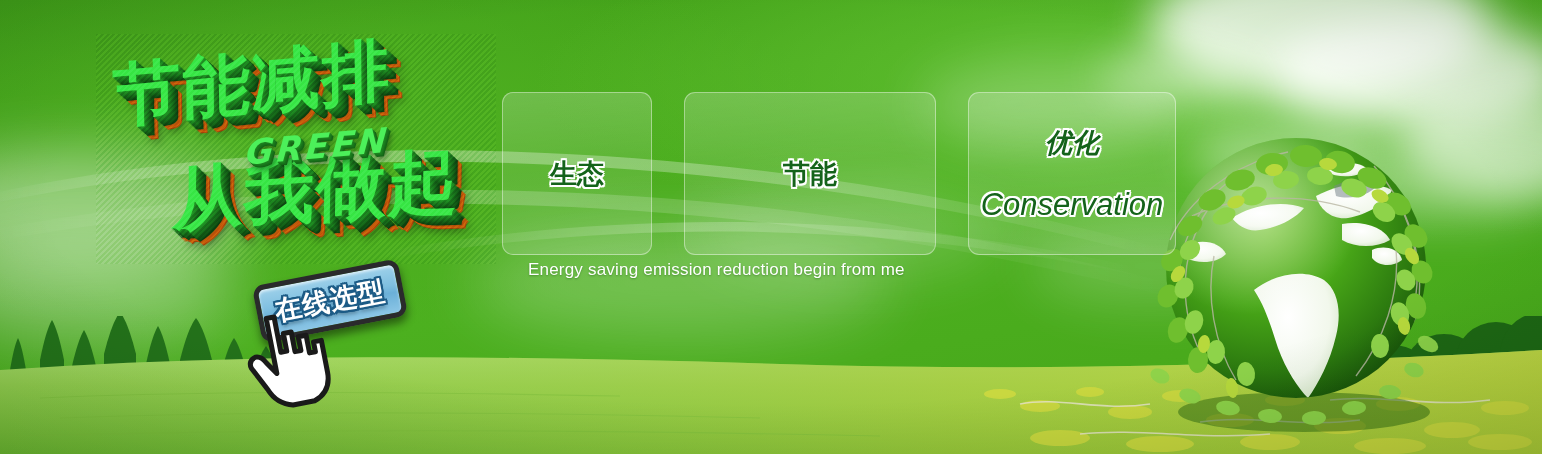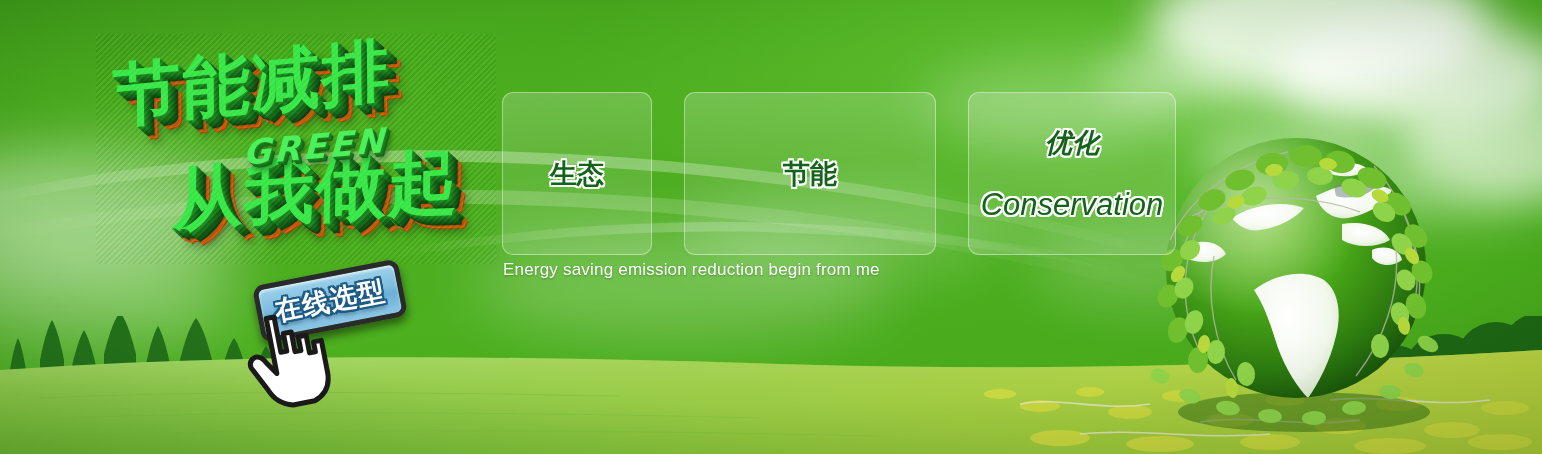--- a/index.html
+++ b/index.html
@@ -150,21 +150,21 @@
   .en {
     font-family:"Liberation Sans", sans-serif;
     font-size:31px; font-weight:500; color:#14631a; white-space:nowrap;
     text-shadow:
       -1.6px -1.6px 0 #fff, 1.6px -1.6px 0 #fff, -1.6px 1.6px 0 #fff, 1.6px 1.6px 0 #fff,
       0 -1.8px 0 #fff, 0 1.8px 0 #fff, -1.8px 0 0 #fff, 1.8px 0 0 #fff;
   }
 
   
   .tagline {
-    position:absolute; left:503px; top:260px;
+    position:absolute; left:528px; top:260px;
     font-family:"Liberation Sans", sans-serif;
     font-size:17px; color:#ffffff; letter-spacing:.2px;
     text-shadow:0 1px 2px rgba(0,60,0,.35);
     white-space:nowrap;
   }
 </style>
 </head>
 <body>
 
 <div id="banner">

